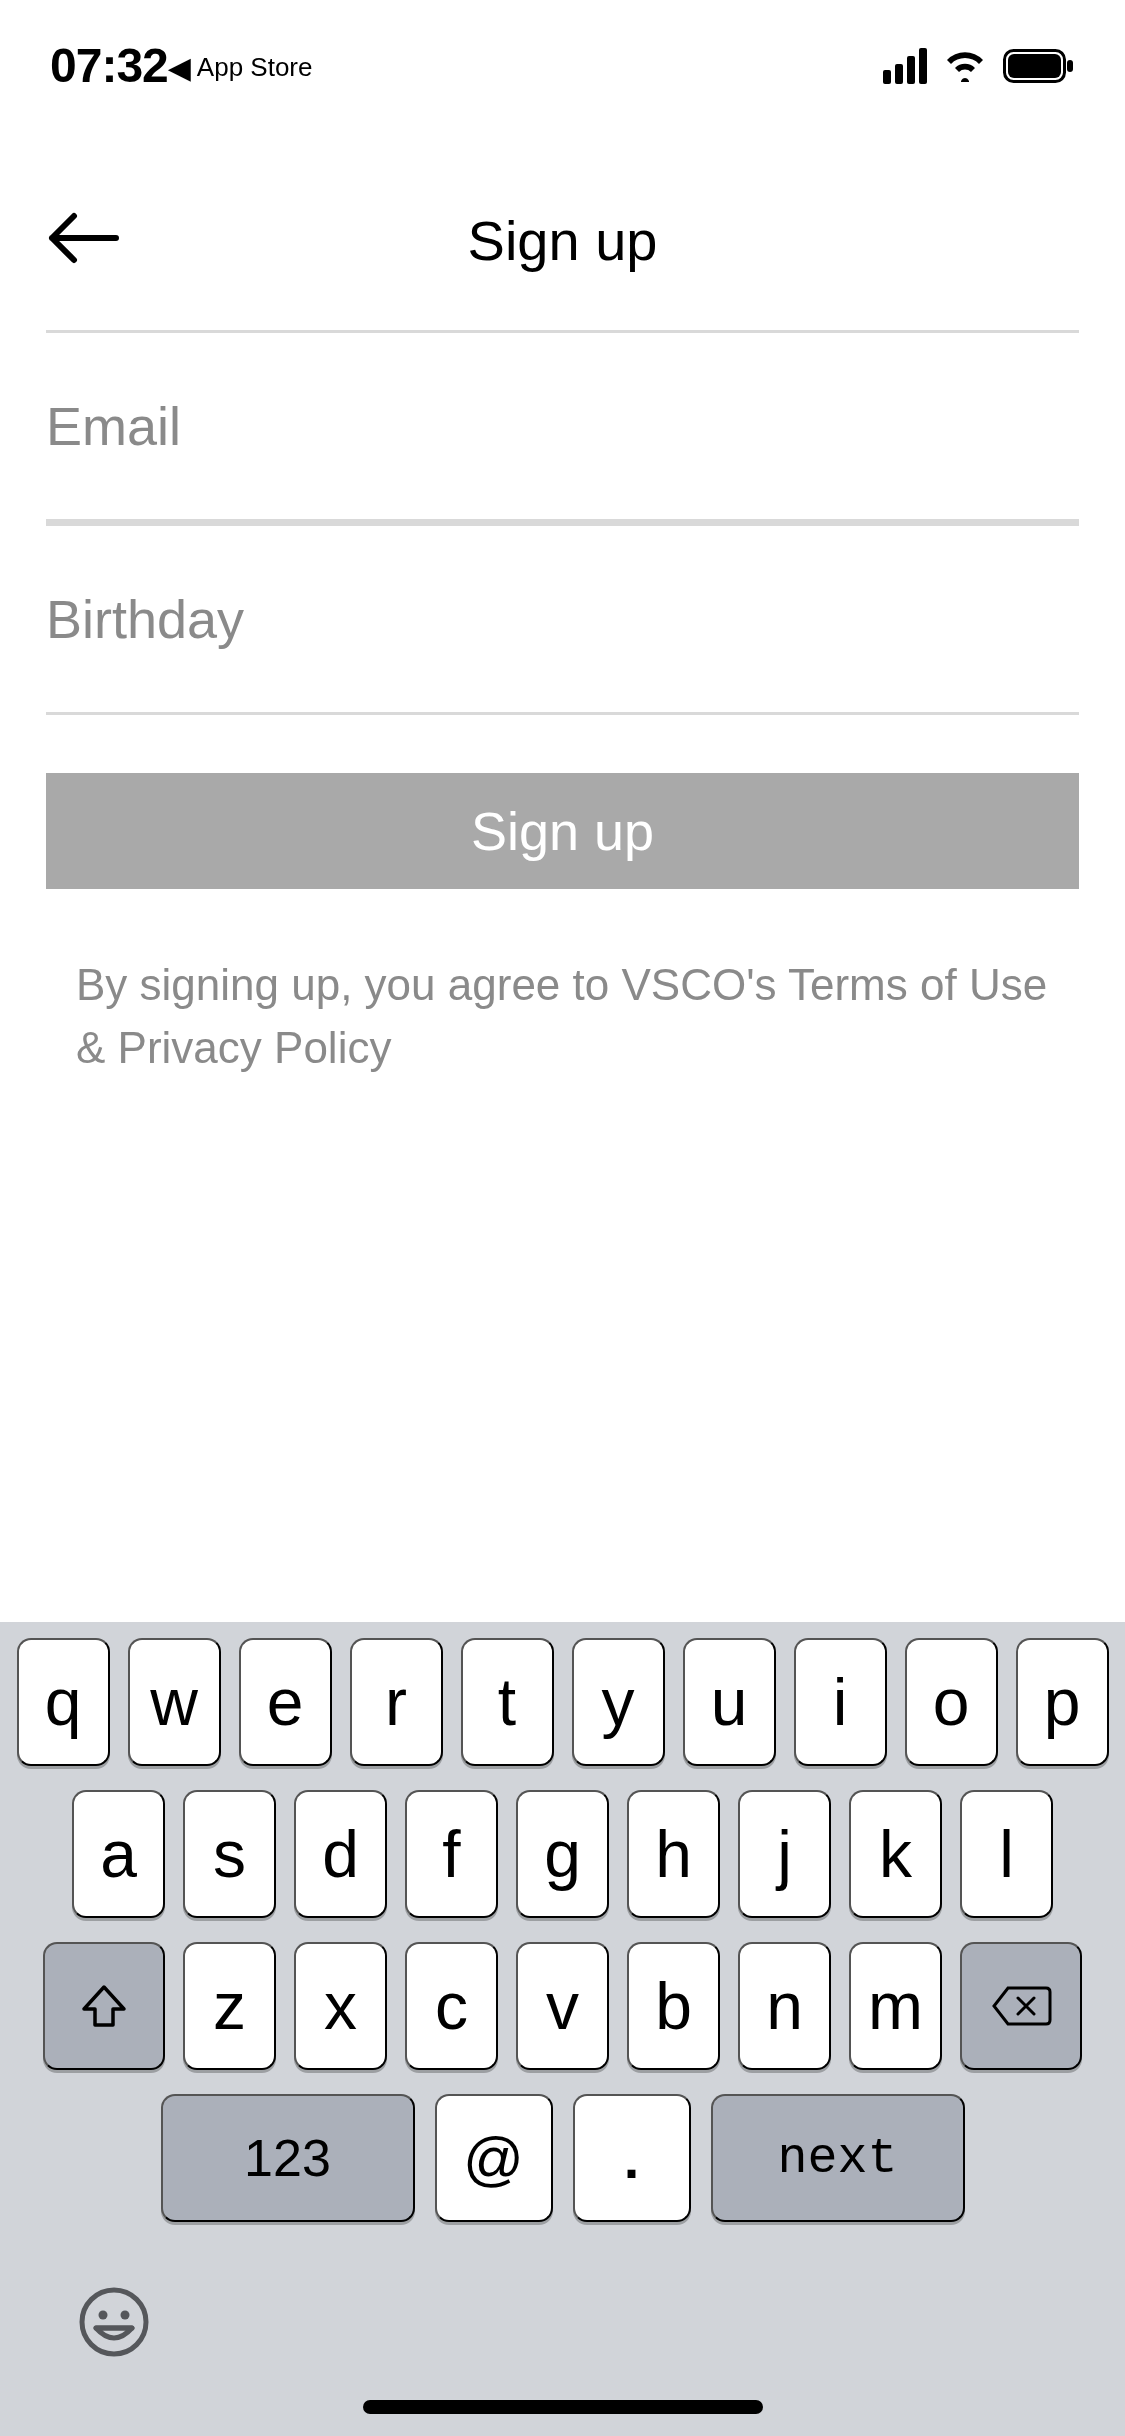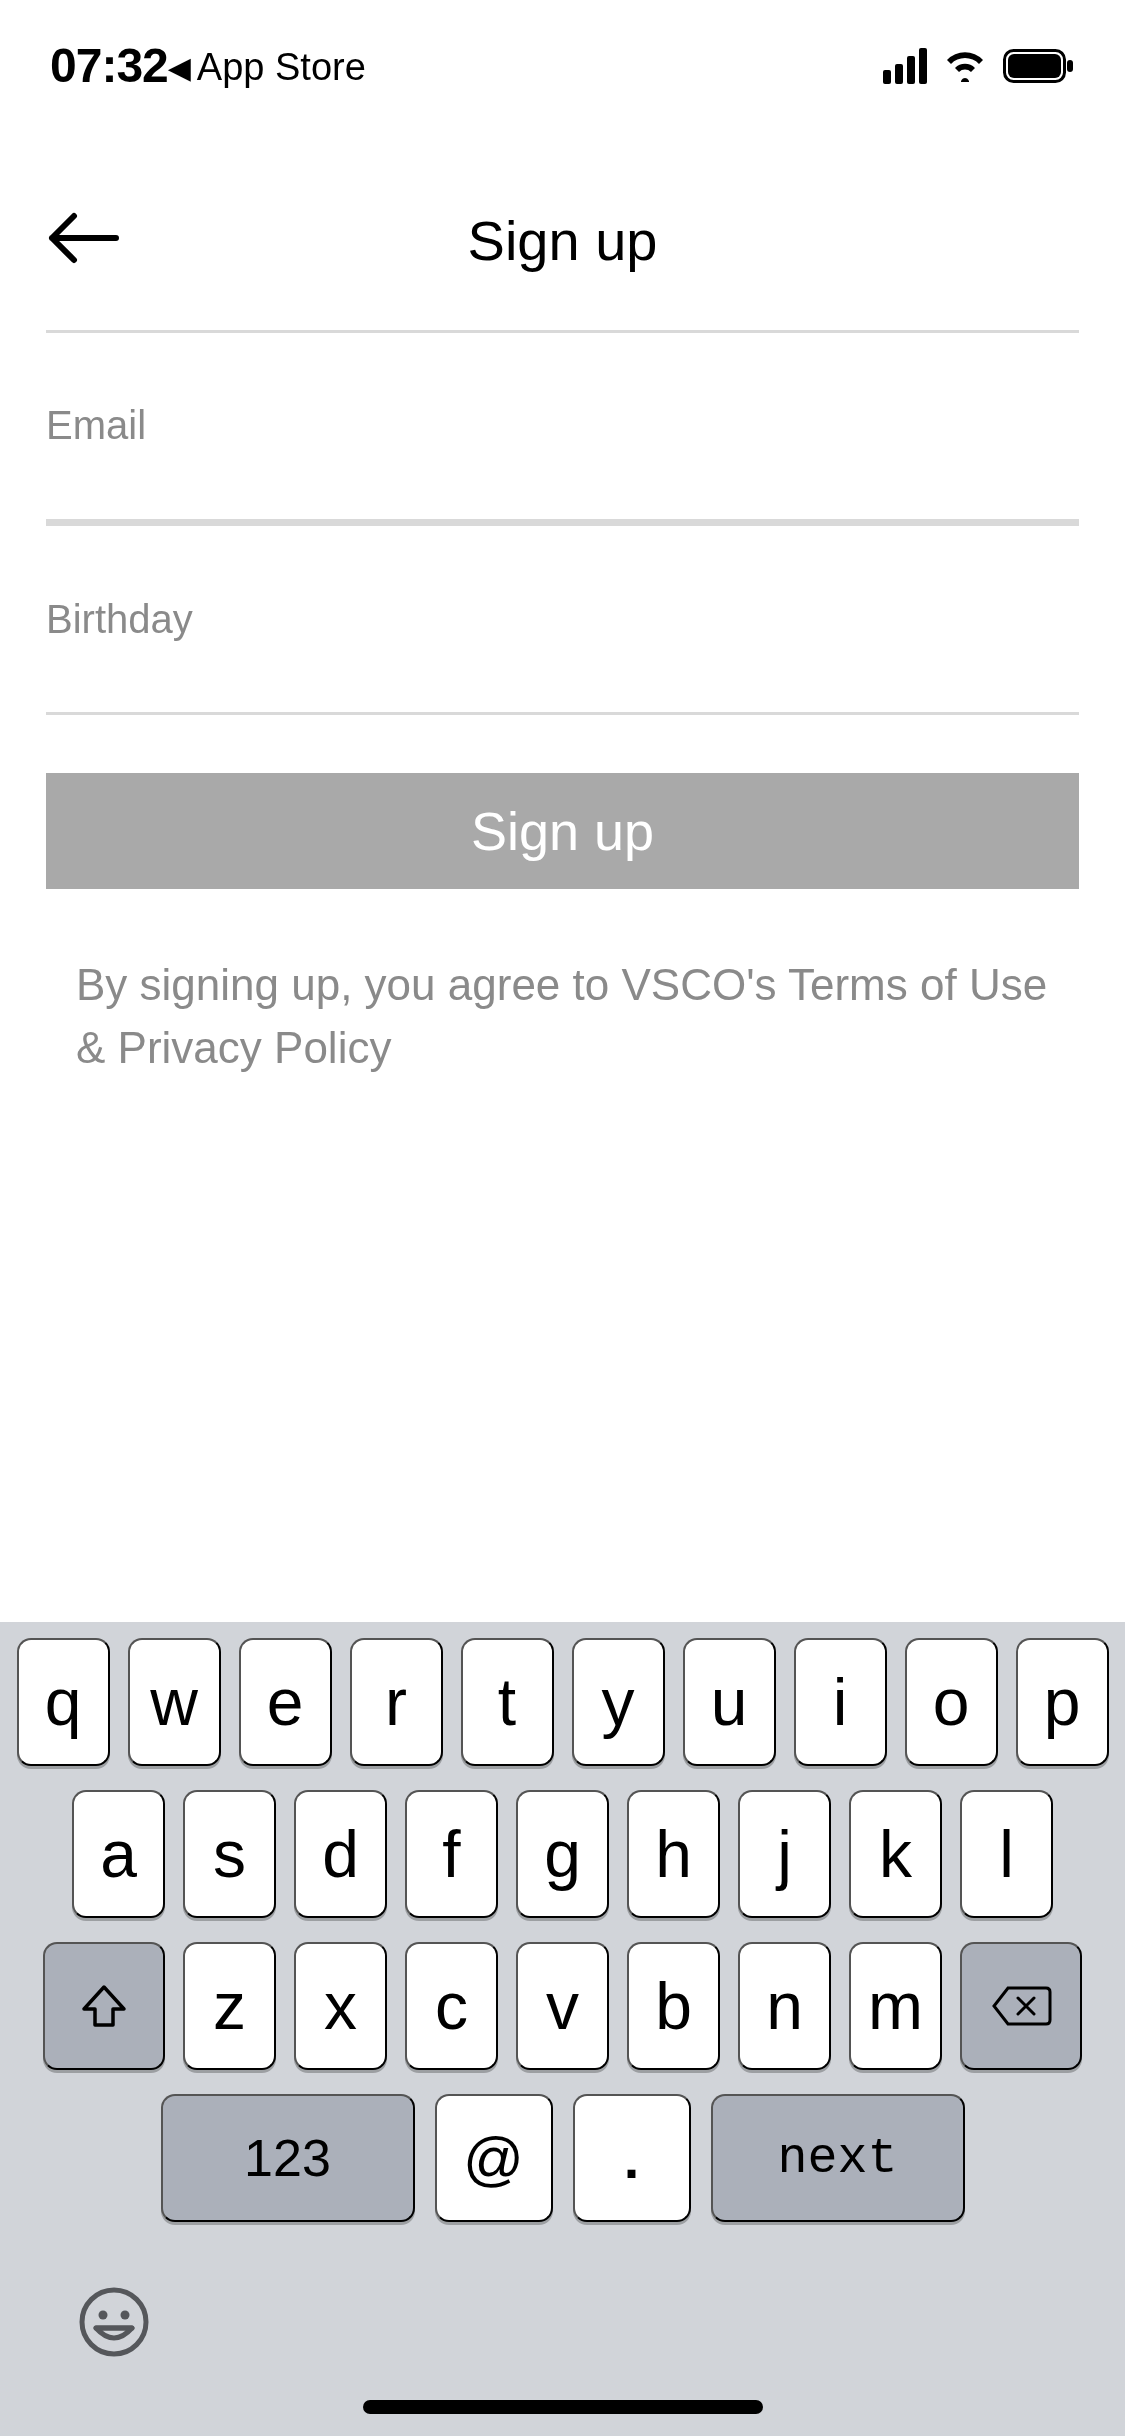--- a/index.html
+++ b/index.html
@@ -2,31 +2,31 @@
 <html><head>
 <meta charset="utf-8">
 <style>
   * { box-sizing: border-box; margin: 0; padding: 0; -webkit-font-smoothing: antialiased; }
   html, body { width: 1125px; height: 2436px; background: #fff; font-family: -apple-system, Helvetica Neue, Arial, sans-serif; overflow: hidden; }
   .status-bar { display: flex; justify-content: space-between; align-items: flex-start; padding: 38px 50px 0 50px; height: 90px; }
   .status-left { display: flex; flex-direction: row; }
   .time { font-size: 48px; font-weight: 600; letter-spacing: -1px; }
   .breadcrumb { display: flex; align-items: center; gap: 6px; margin-top: 4px; }
   .breadcrumb-caret { font-size: 30px; line-height: 1; }
-  .breadcrumb-text { font-size: 38px; font-weight: 400; }
+  .breadcrumb-text { font-size: 26px; font-weight: 400; }
   .status-right { display: flex; align-items: center; gap: 16px; margin-top: 10px; }
   .sig-bars { display: flex; align-items: flex-end; gap: 4px; }
   .sig-bars span { width: 8px; background: #000; border-radius: 2px; display: block; }
   .navbar { display: flex; align-items: center; justify-content: center; position: relative; height: 180px; margin-top: 60px; }
   .back-btn { position: absolute; left: 46px; top: 50%; transform: translateY(-50%); }
   .title { font-size: 56px; font-weight: 500; }
   .form { padding: 0 46px; }
   .hairline { height: 2.5px; background: #d9d9d9; width: 100%; }
   .field { height: 186px; display: flex; align-items: center; }
-  .field input { border: none; outline: none; width: 100%; font-size: 40px; color: #000; background: transparent; font-family: inherit; }
+  .field input { border: none; outline: none; width: 100%; font-size: 54px; color: #000; background: transparent; font-family: inherit; }
   .field input::placeholder { color: #8a8a8a; }
   .signup-btn { width: 100%; height: 116px; background: #a9a9a9; color: #fff; font-size: 54px; font-weight: 500; border: none; margin-top: 58px; font-family: inherit; }
   .legal { font-size: 44px; color: #8a8a8a; margin-top: 64px; line-height: 1.45; padding: 0 30px; }
   .legal a { color: #8a8a8a; text-decoration: none; }
   .keyboard { position: absolute; bottom: 0; left: 0; right: 0; background: #d1d4d9; padding-top: 16px; }
   .kb-row { display: flex; justify-content: center; gap: 18px; padding: 0 10px 24px 10px; }
   .key { background: #fff; border-radius: 14px; box-shadow: 0 3px 0 rgba(0,0,0,0.25); display: flex; align-items: center; justify-content: center; font-size: 66px; height: 128px; font-family: inherit; }
   .key.letter { width: 93px; }
   .key.ctrl { background: #abb0ba; width: 122px; }
   .kb-row.bottom { gap: 20px; padding: 0 10px 24px 10px; }

